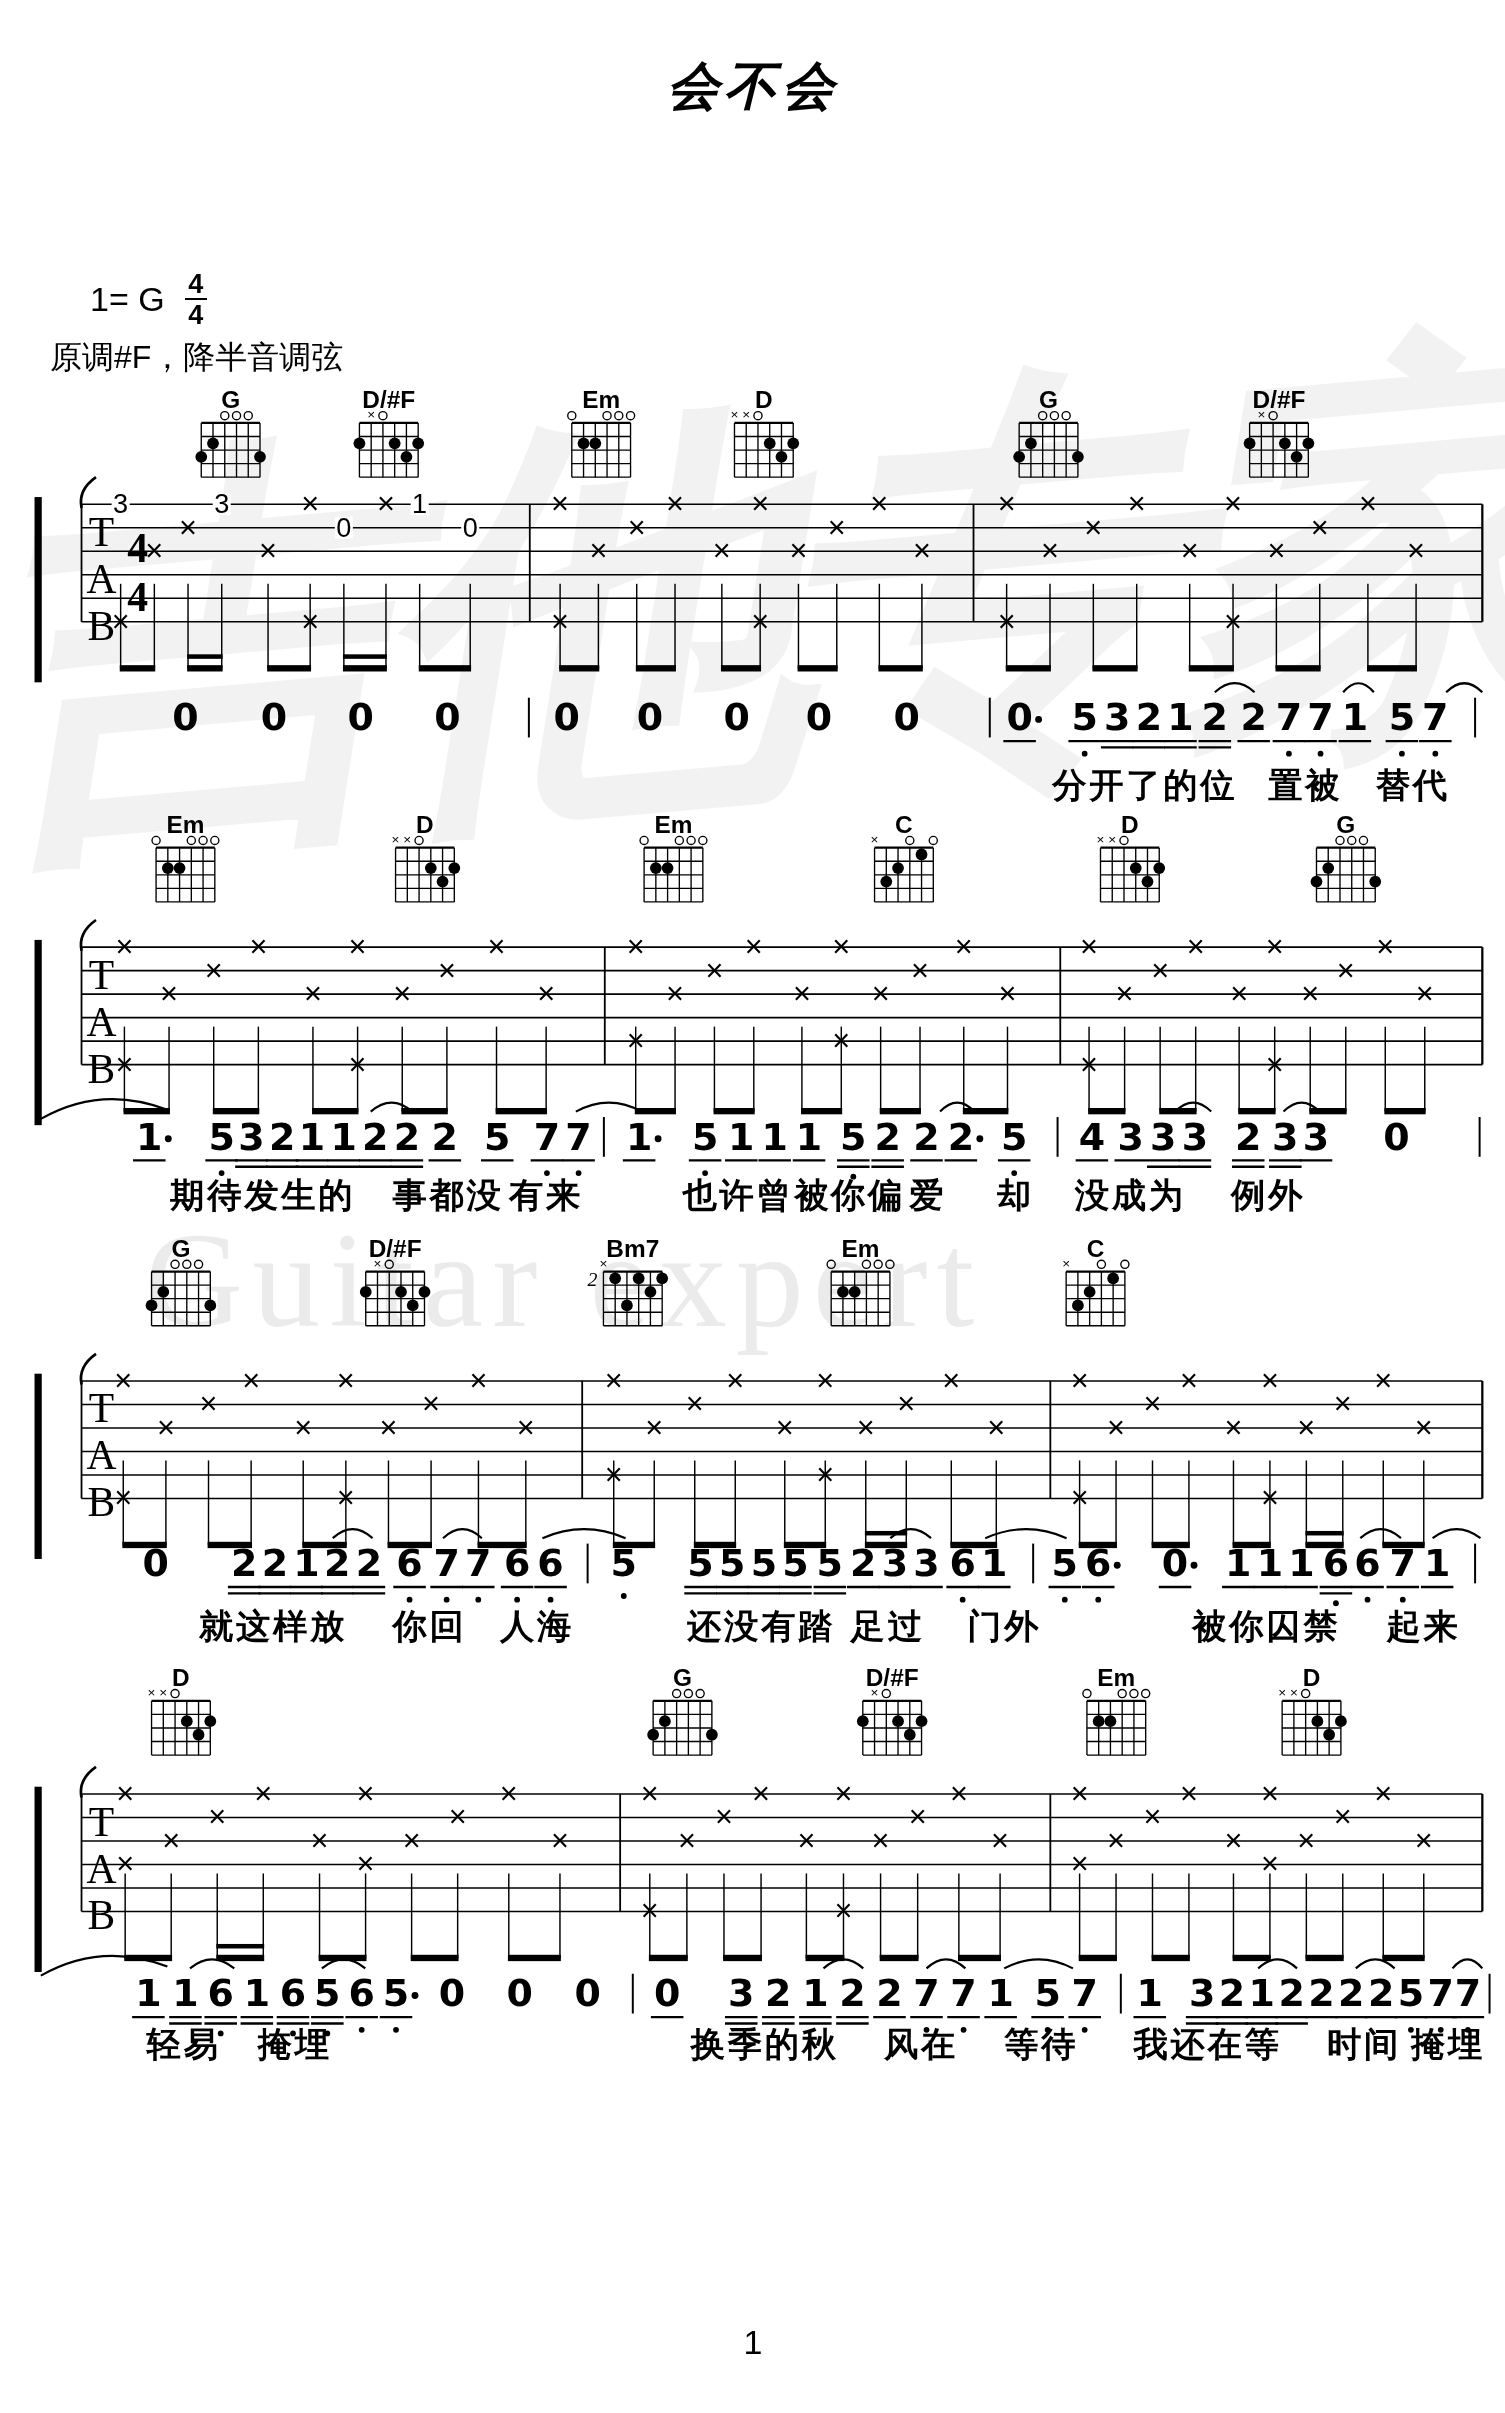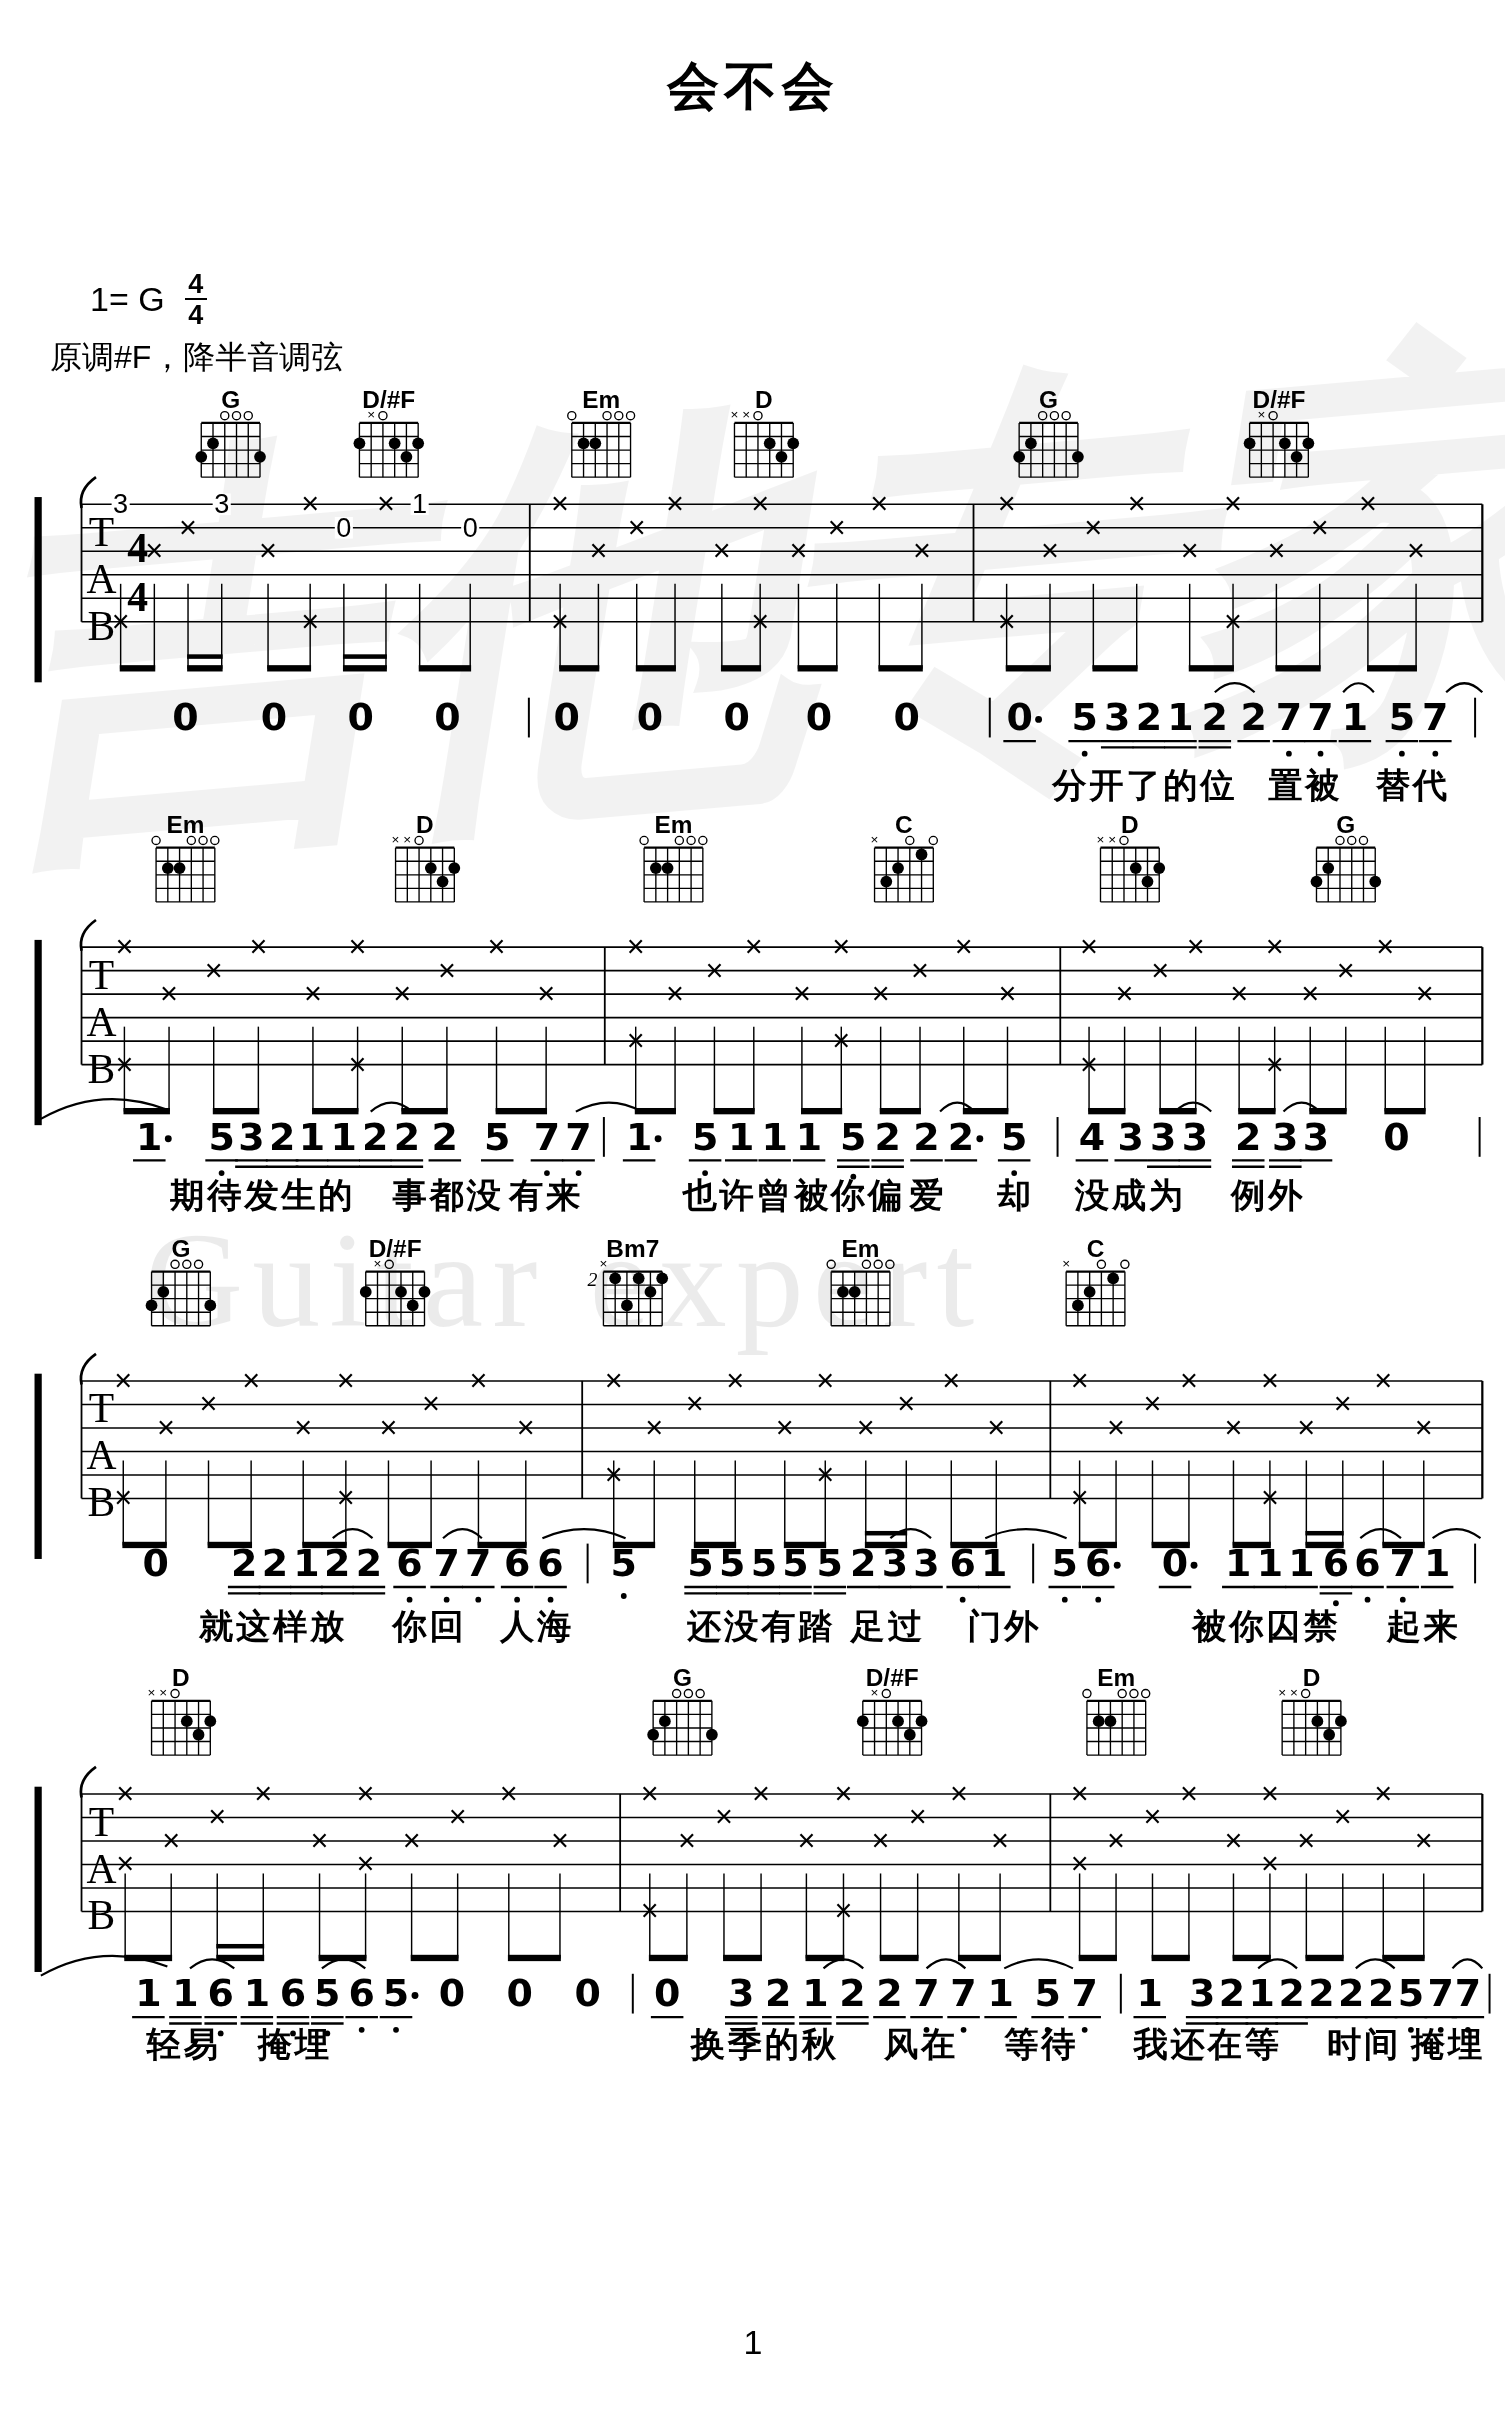--- a/index.html
+++ b/index.html
@@ -1,19 +1,19 @@
 <!DOCTYPE html>
 <html style="font-size:14.5px"><head>
 <meta charset="utf-8">
 <style>
   html,body{margin:0;padding:0;background:#888;}
   .page{position:relative;width:1506px;height:2413px;background:#ffffff;margin:0 auto;overflow:hidden;
         font-family:"Liberation Sans",sans-serif;color:#000;}
   .abs{position:absolute;}
-  .title{top:52px;left:0;width:100%;text-align:center;font-size:52px;font-weight:bold;letter-spacing:5.4px;}
+  .title{top:52px;left:0;width:100%;text-align:center;font-size:52px;font-weight:bold;letter-spacing:5.4px;font-style:italic;}
   .artist{top:152px;left:0;width:100%;text-align:center;font-size:33px;}
   .keyline{top:271px;left:50px;font-size:34px;display:flex;align-items:center;margin-left:40px;}
   .frac{display:inline-flex;flex-direction:column;align-items:center;margin-left:20px;line-height:1;}
   .frac .n{font-size:27px;font-weight:bold;padding:0 3.6px;}
   .frac .d{font-size:27px;font-weight:bold;border-top:2.7px solid #000;padding:1.8px 3.6px 0 3.6px;}
   .tuning{top:336px;left:50px;font-size:32px;}
   .wm-cn{top:389px;left:-27px;width:1564px;text-align:center;font-family:"DejaVu Serif",serif;
          font-style:italic;font-weight:bold;font-size:425px;line-height:1;letter-spacing:-27px;
          color:rgba(0,0,0,0.05);transform:rotate(-5deg);white-space:nowrap;}
   .wm-en{top:1202px;left:145px;font-family:"Liberation Serif",serif;font-size:136px;

